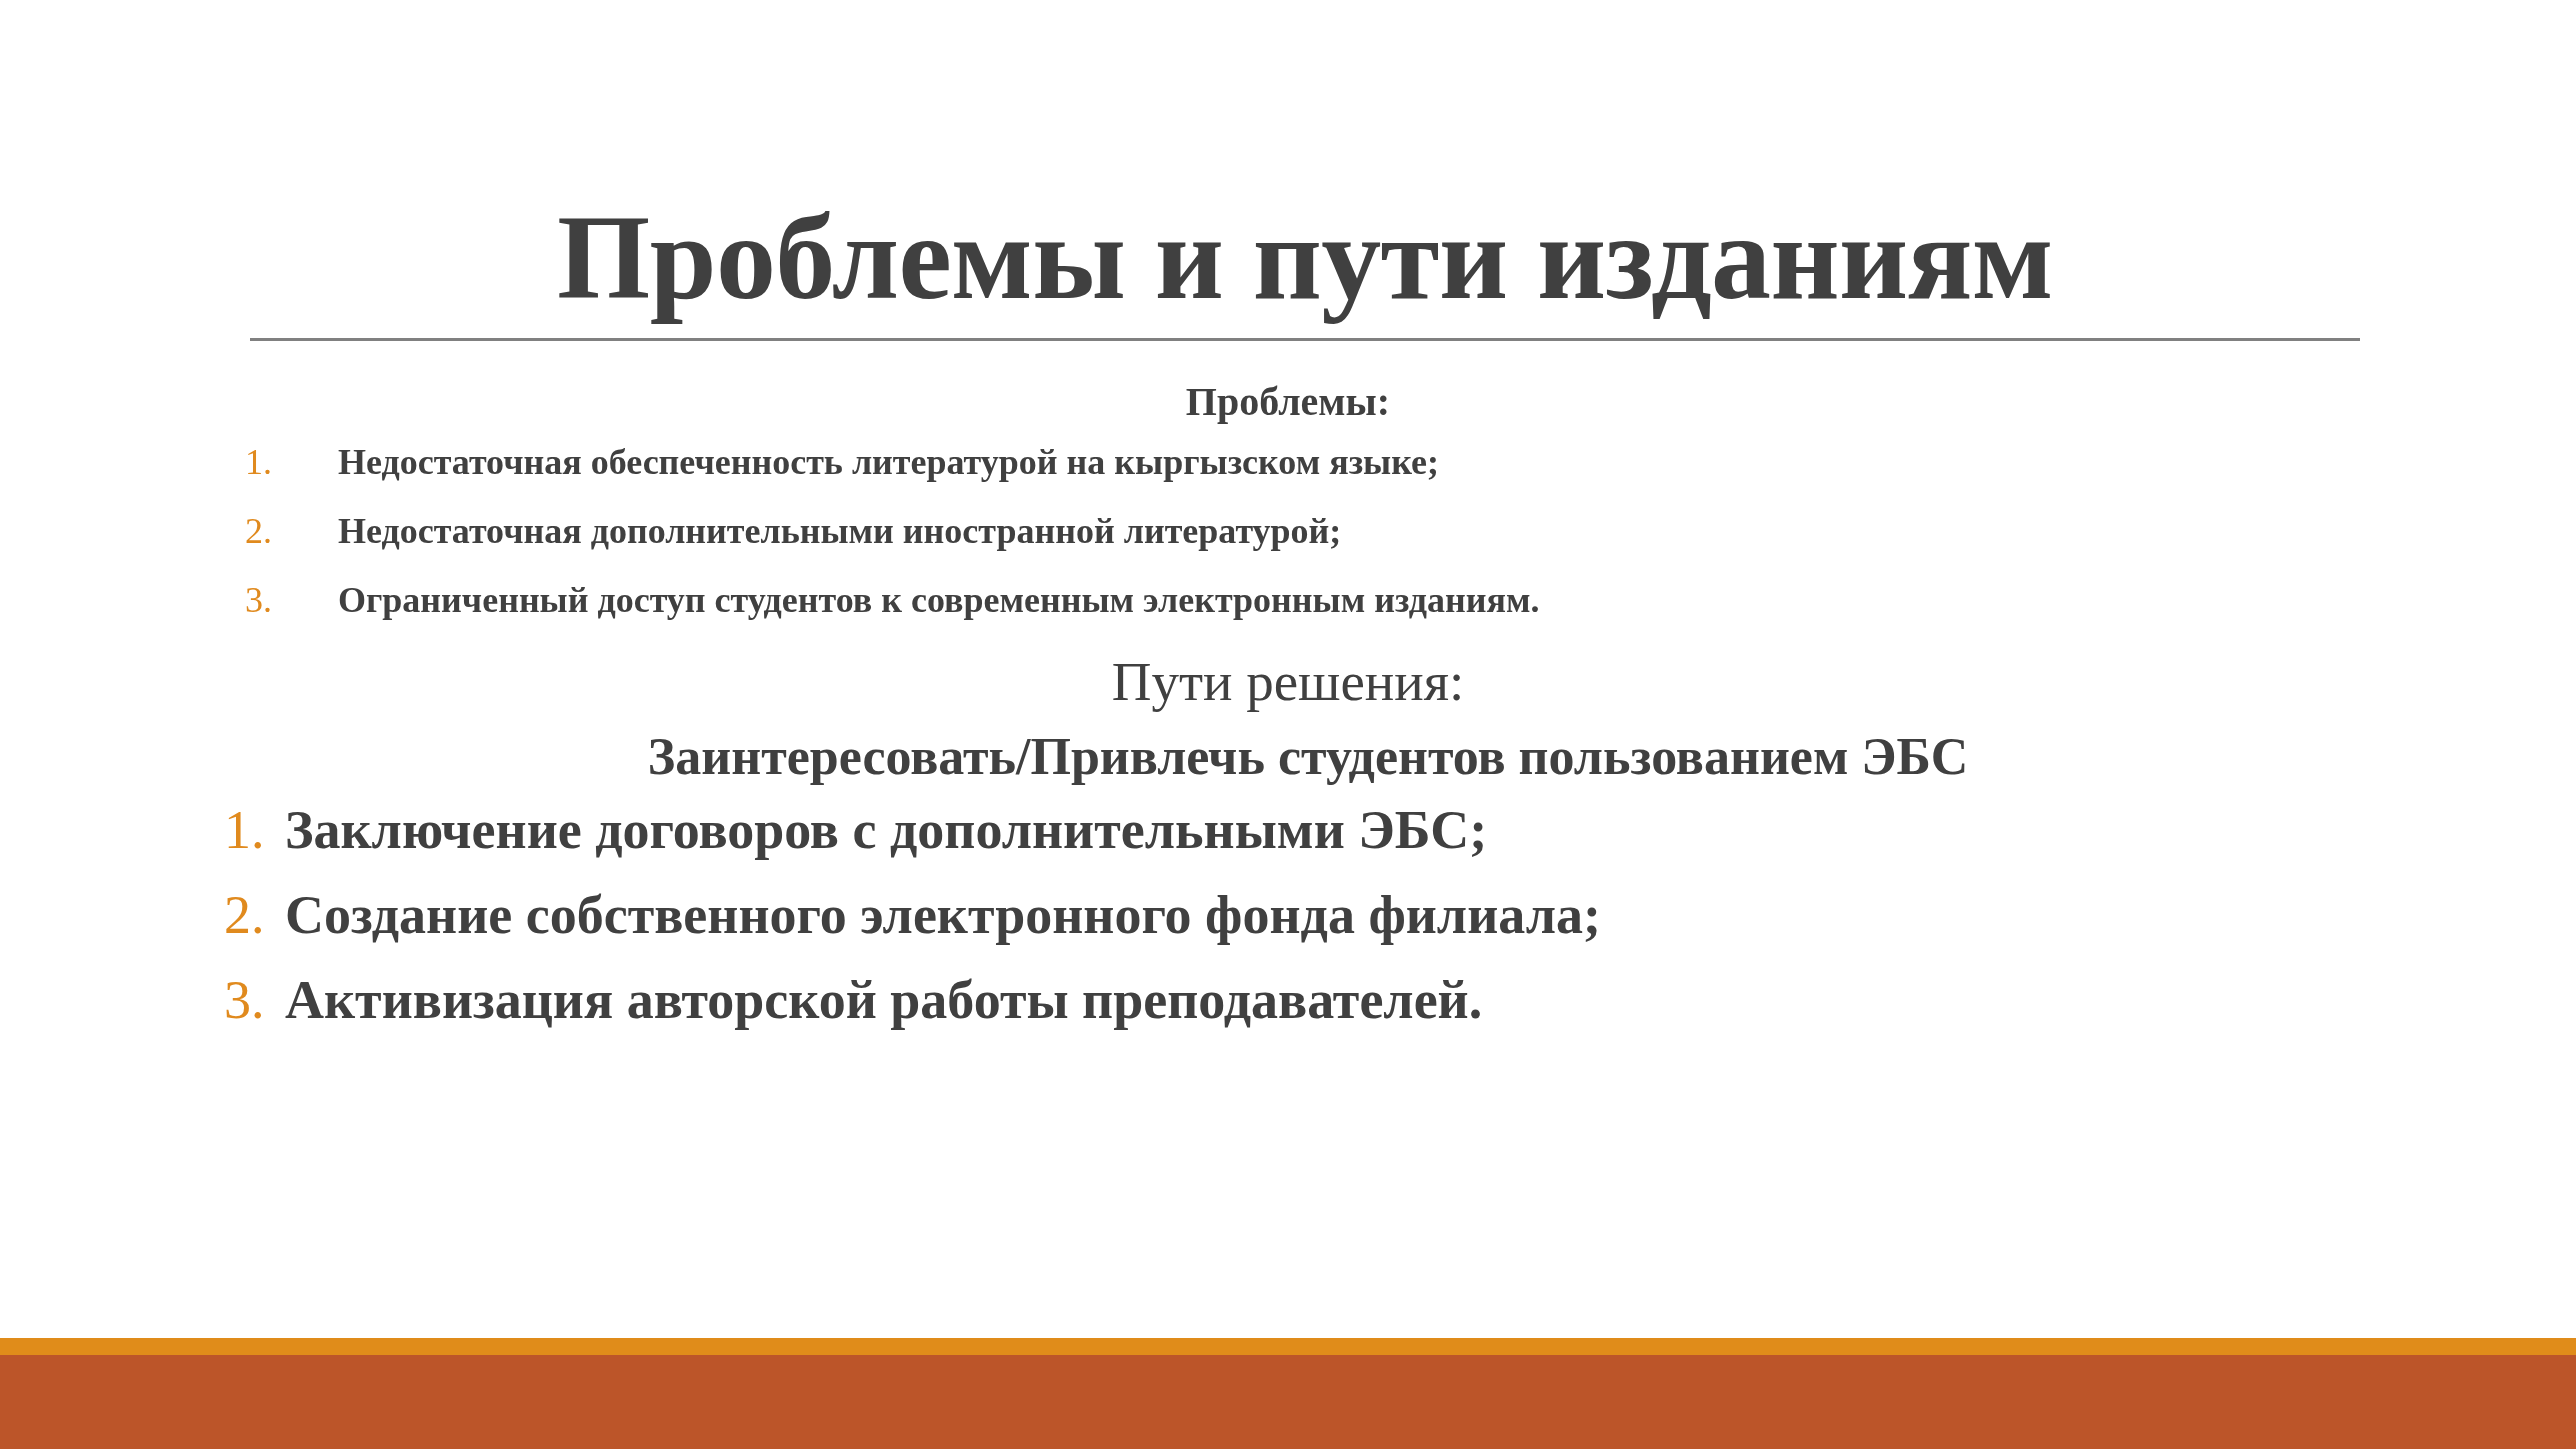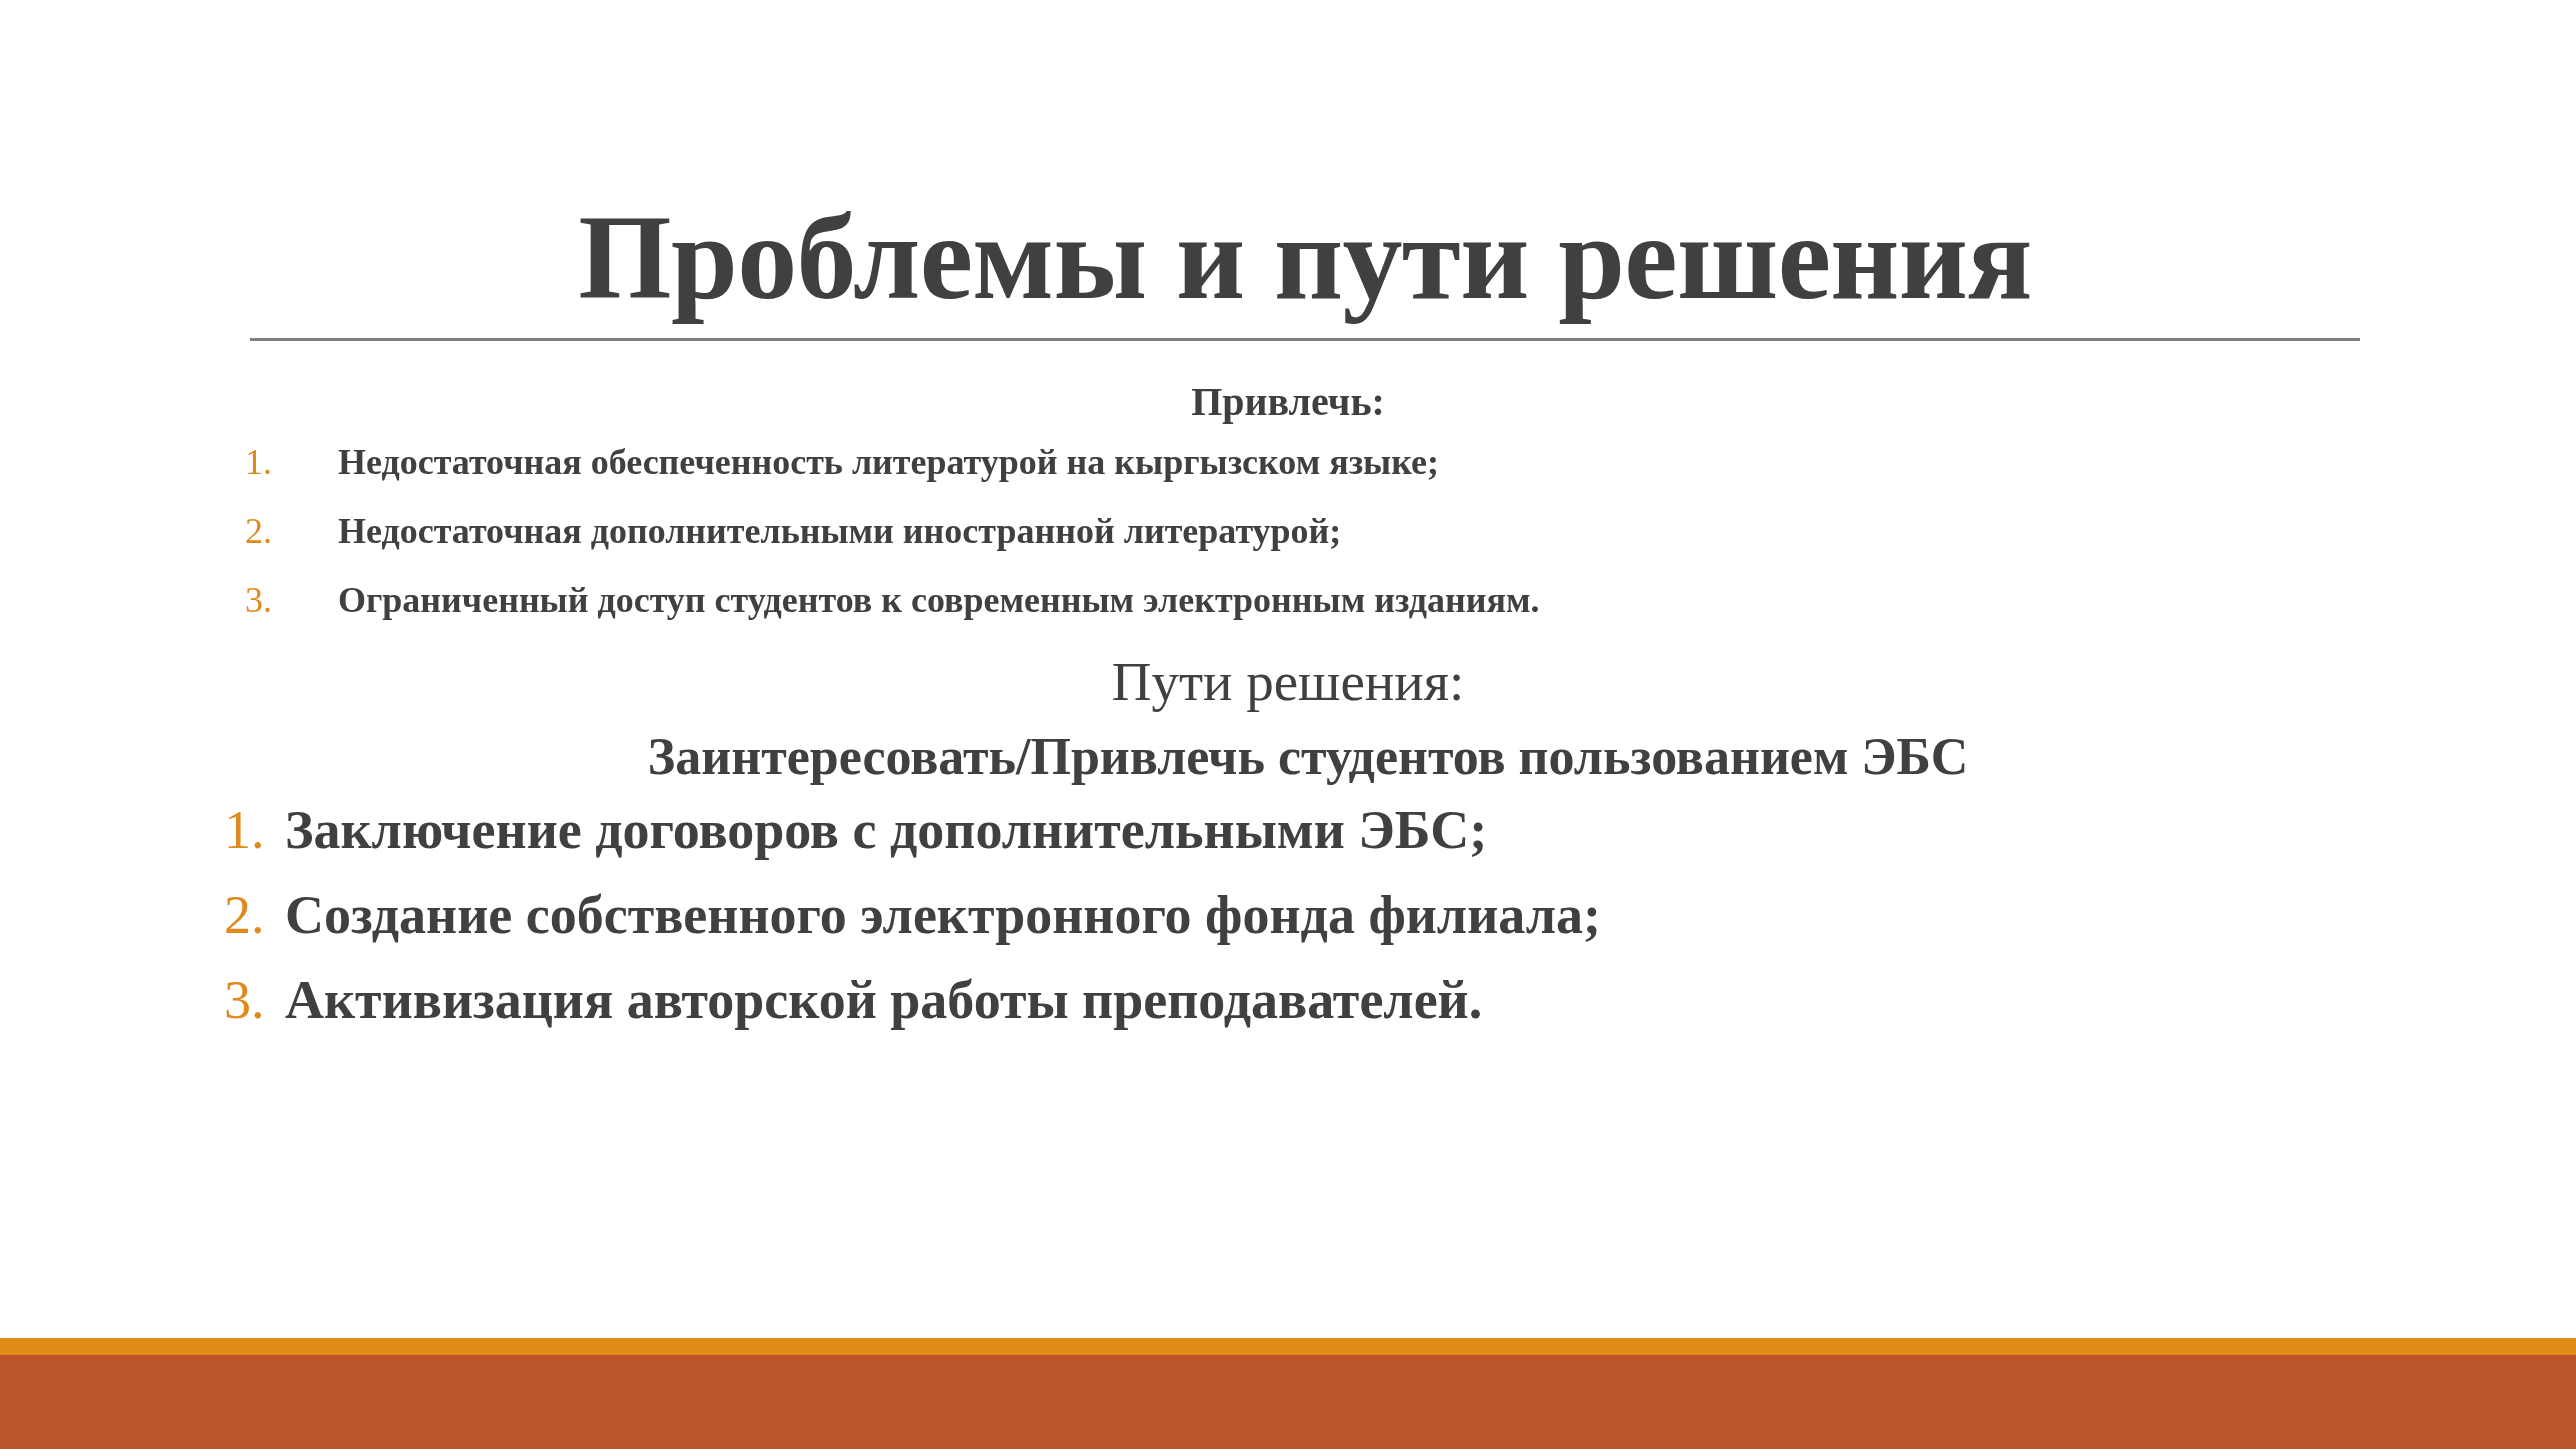--- a/index.html
+++ b/index.html
@@ -153,27 +153,27 @@
     height: 94px;
     background: #BC5529;
   }
 </style>
 </head>
 <body>
 
 <div class="slide">
 
   <div class="title-block">
-    <div class="slide-title">Проблемы и пути решения</div>
+    <div class="slide-title">Проблемы и пути изданиям</div>
     <div class="title-rule"></div>
   </div>
 
   <div class="body-block">
 
-    <div class="section-heading-small">Привлечь:</div>
+    <div class="section-heading-small">Проблемы:</div>
 
     <ol class="num-list list-problems">
       <li class="num-item">
         <span class="num-marker">1.</span>
         <span class="num-text">Недостаточная обеспеченность литературой на кыргызском языке;</span>
       </li>
       <li class="num-item">
         <span class="num-marker">2.</span>
         <span class="num-text">Недостаточная дополнительными иностранной литературой;</span>
       </li>

